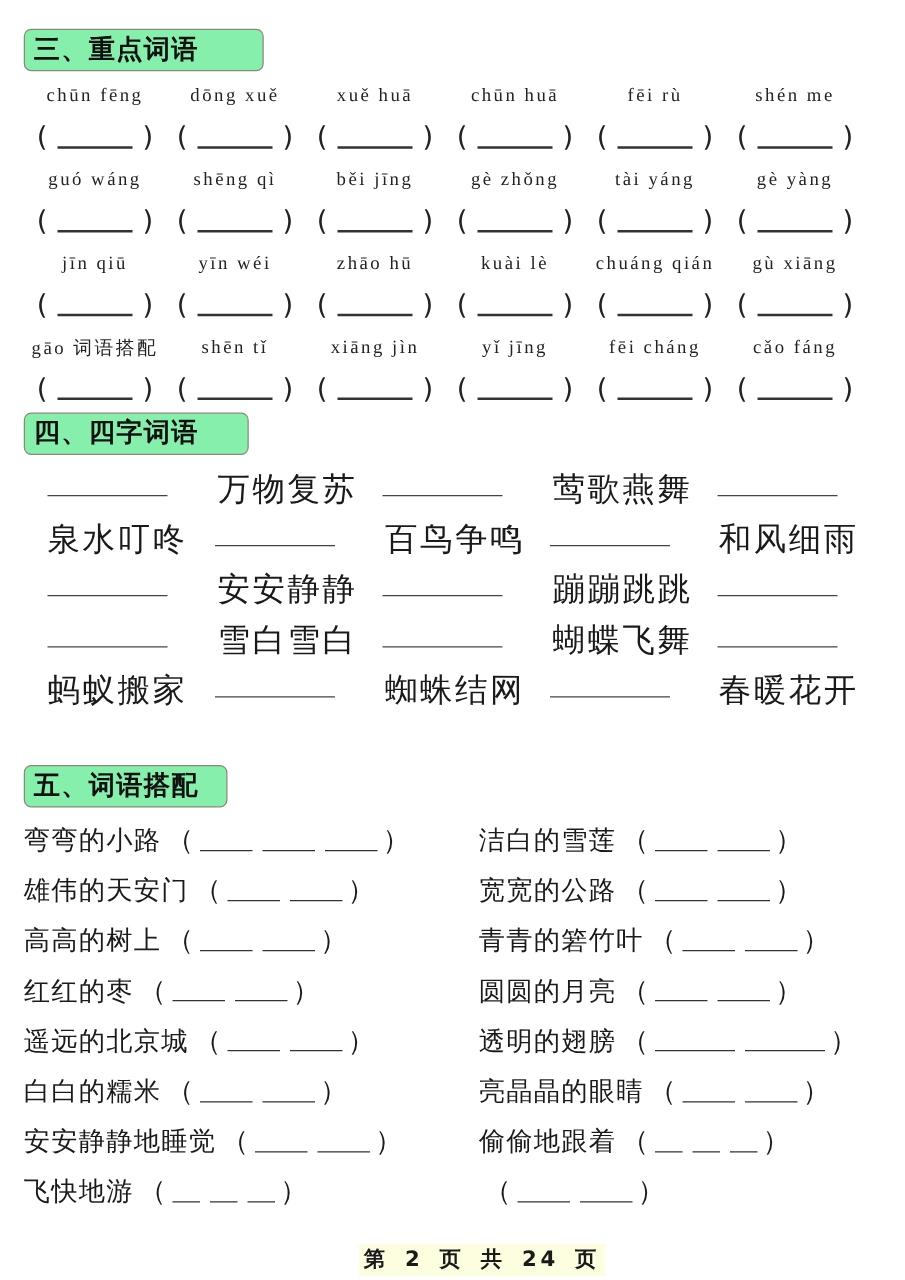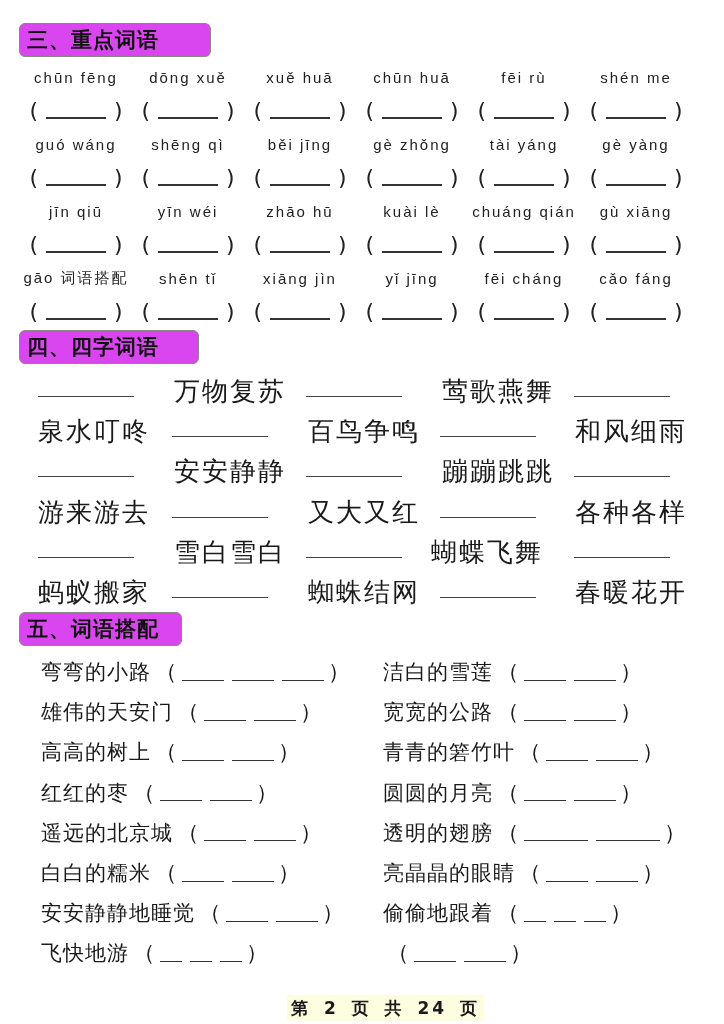--- a/index.html
+++ b/index.html
@@ -1,23 +1,23 @@
 <!DOCTYPE html>
 <html><head>
 <meta charset="utf-8">
 <style>
   html, body { margin:0; padding:0; background:#ffffff; }
   body { width:724px; height:1024px; position:relative; overflow:hidden; color:#1a1a1a;
          font-family: "DejaVu Serif", "Liberation Serif", serif; }
   .sec-title { position:absolute; left:19px; height:34px; border:1.5px solid #8a8a7a; border-radius:6px;
-               background:#d946ef; box-sizing:border-box; font-family:Liberation Sans, sans-serif;
+               background:#86efac; box-sizing:border-box; font-family:Liberation Serif, serif;
                font-weight:bold; font-size:21px; line-height:31px; padding-left:7px; letter-spacing:1px; color:#111; }
   .pinyin-grid { position:absolute; left:20px; top:60px; width:690px; }
   .py-row { display:flex; height:34px; align-items:center; }
-  .py-cell { width:112px; text-align:center; font-family:Liberation Sans, sans-serif; font-size:15px; letter-spacing:2px; color:#222; white-space:nowrap; }
+  .py-cell { width:112px; text-align:center; font-family:Liberation Serif, serif; font-size:15px; letter-spacing:2px; color:#222; white-space:nowrap; }
   .br-row { display:flex; height:33px; align-items:center; }
   .br-cell { width:112px; display:flex; justify-content:center; align-items:center; font-family:"DejaVu Sans", sans-serif; font-size:22px; color:#222; }
   .br-cell .line { display:inline-block; width:60px; border-bottom:2px solid #333; height:14px; margin:0 8px; }
   .four-grid { position:absolute; left:38px; top:370px; width:680px; }
   .four-row { position:relative; height:40.2px; }
   .four-item { position:absolute; width:96px; top:4px; font-size:26px; letter-spacing:2px; text-align:left; white-space:nowrap; }
   .four-blank { position:absolute; width:96px; top:26px; border-bottom:1.5px solid #444; }
   .match-col { position:absolute; top:652px; }
   .match-row { height:40.2px; font-size:21px; white-space:nowrap; display:flex; align-items:center; letter-spacing:1px; }
   .match-row .paren { font-family:"DejaVu Sans", sans-serif; font-weight:300; font-size:22px; margin:0 4px; }
@@ -216,45 +216,38 @@
     <div class="four-item" style="left:537px;">和风细雨</div>
   </div>
   <div class="four-row">
     <div class="four-blank" style="left:0px;"></div>
     <div class="four-item" style="left:136px;">安安静静</div>
     <div class="four-blank" style="left:268px;"></div>
     <div class="four-item" style="left:404px;">蹦蹦跳跳</div>
     <div class="four-blank" style="left:536px;"></div>
   </div>
   <div class="four-row">
-    <div class="four-item" style="left:0px;">游来游去</div>
-    <div class="four-blank" style="left:134px;"></div>
-    <div class="four-item" style="left:270px;">又大又红</div>
-    <div class="four-blank" style="left:402px;"></div>
-    <div class="four-item" style="left:537px;">各种各样</div>
-  </div>
-  <div class="four-row">
     <div class="four-blank" style="left:0px;"></div>
     <div class="four-item" style="left:136px;">雪白雪白</div>
     <div class="four-blank" style="left:268px;"></div>
-    <div class="four-item" style="left:393px;">蝴蝶飞舞</div>
+    <div class="four-item" style="left:404px;">蝴蝶飞舞</div>
     <div class="four-blank" style="left:536px;"></div>
   </div>
   <div class="four-row">
     <div class="four-item" style="left:0px;">蚂蚁搬家</div>
     <div class="four-blank" style="left:134px;"></div>
     <div class="four-item" style="left:270px;">蜘蛛结网</div>
     <div class="four-blank" style="left:402px;"></div>
     <div class="four-item" style="left:537px;">春暖花开</div>
   </div>
 </div>
 
 <div class="sec-title" style="top:612px; width:163px;">五、词语搭配</div>
 
-<div class="match-col" style="left:41px;text-align:center;">
+<div class="match-col" style="left:19px;text-align:center;">
   <div class="match-row">
       <span>弯弯的小路</span>
       <span class="paren">（</span>
       <span class="bl" style="width:42px"></span>
       <span class="bl" style="width:42px"></span>
       <span class="bl" style="width:42px;margin-right:0"></span>
       <span class="paren">）</span>
     </div>
   <div class="match-row">
       <span>雄伟的天安门</span>

